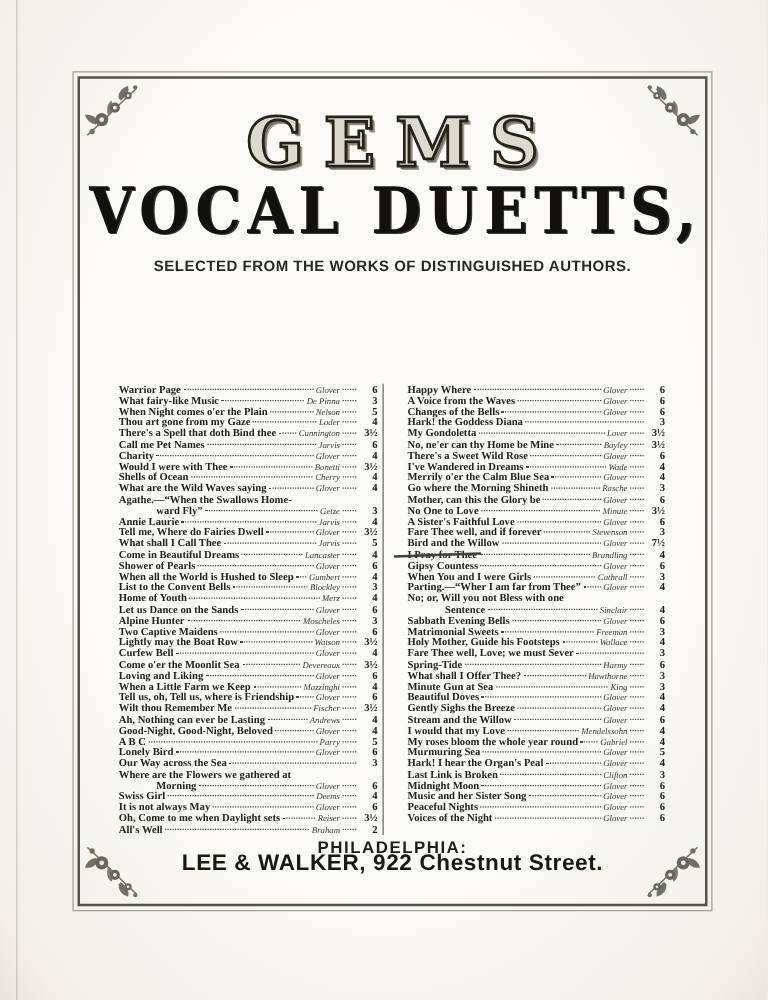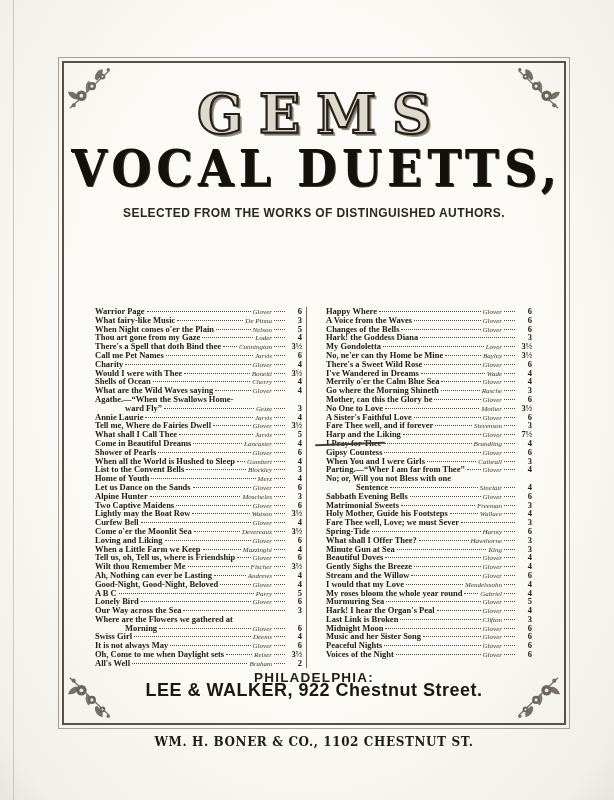--- a/index.html
+++ b/index.html
@@ -457,40 +457,40 @@
             <div class="row">
               <span class="t">Mother, can this the Glory be</span>
               <span class="leader"></span>
               <span class="comp">Glover</span>
               <span class="leader2"></span>
               <span class="price">6</span>
             </div>
             <div class="row">
               <span class="t">No One to Love</span>
               <span class="leader"></span>
-              <span class="comp">Mother</span>
+              <span class="comp">Minute</span>
               <span class="leader2"></span>
               <span class="price">3½</span>
             </div>
             <div class="row">
               <span class="t">A Sister's Faithful Love</span>
               <span class="leader"></span>
               <span class="comp">Glover</span>
               <span class="leader2"></span>
               <span class="price">6</span>
             </div>
             <div class="row">
               <span class="t">Fare Thee well, and if forever</span>
               <span class="leader"></span>
               <span class="comp">Stevenson</span>
               <span class="leader2"></span>
               <span class="price">3</span>
             </div>
             <div class="row">
-              <span class="t">Harp and the Liking</span>
+              <span class="t">Bird and the Willow</span>
               <span class="leader"></span>
               <span class="comp">Glover</span>
               <span class="leader2"></span>
               <span class="price">7½</span>
             </div>
             <div class="row struck">
               <span class="t">I Pray for Thee</span>
               <span class="leader"></span>
               <span class="comp">Brandling</span>
               <span class="leader2"></span>
@@ -659,14 +659,13 @@
               <span class="price">6</span>
             </div>
           </div>
       </div>
 
       <div class="f-city">PHILADELPHIA:</div>
       <div class="f-pub">LEE &amp; WALKER, 922 Chestnut Street.</div>
     </div>
   </div>
 
-  <div class="imprint">WM. H. BONER &amp; CO., 1102 CHESTNUT ST.</div>
 </div>
 
 </body></html>

